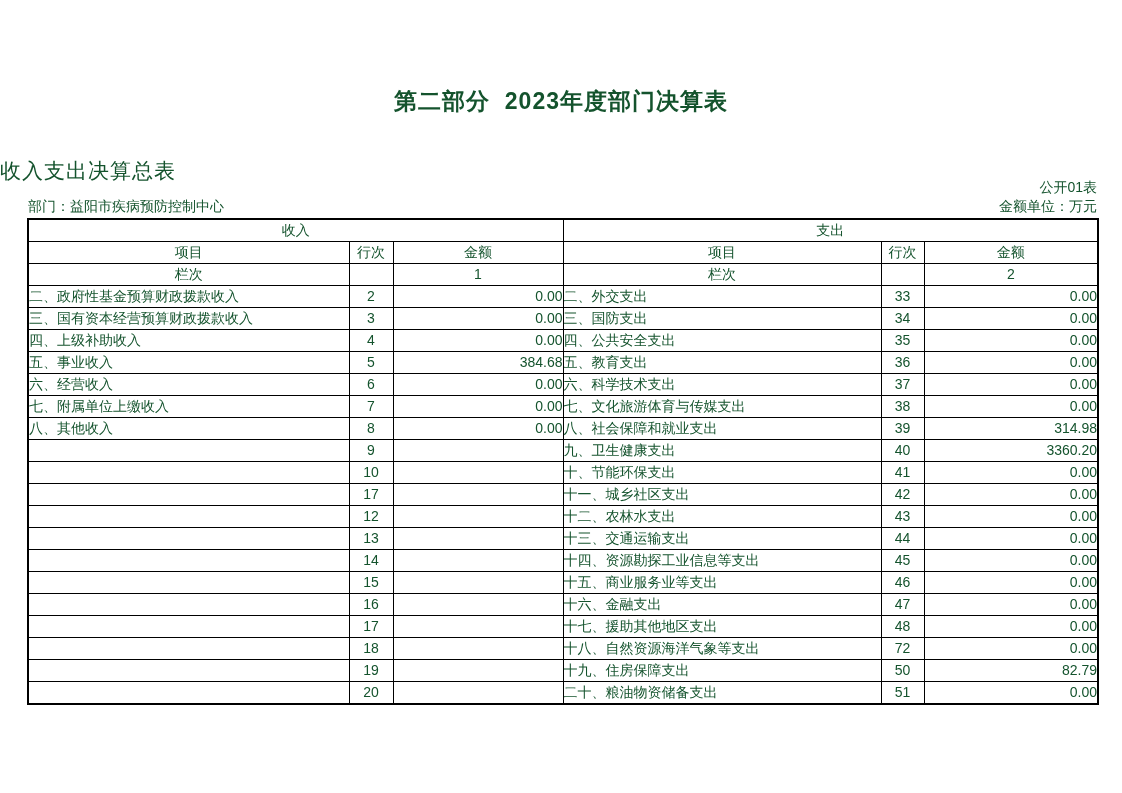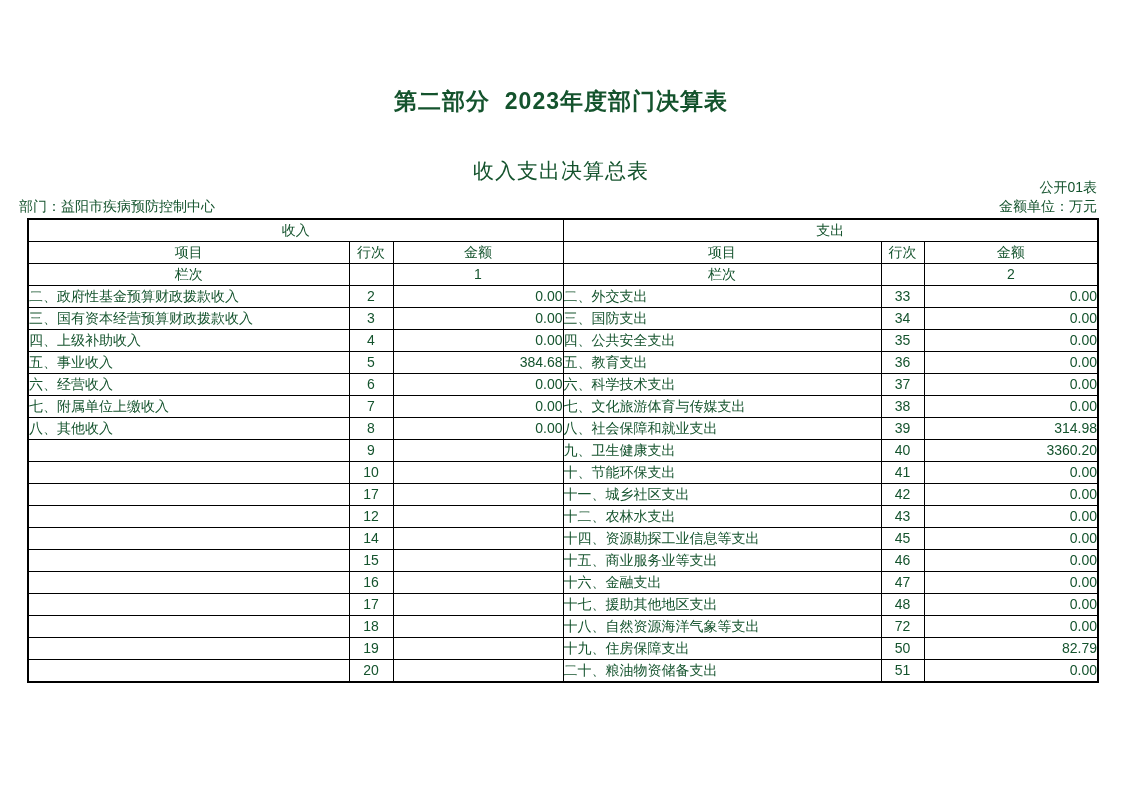--- a/index.html
+++ b/index.html
@@ -12,29 +12,29 @@
     overflow:hidden;
     margin:0 auto;
   }
   .title {
     position:absolute; top:86px; left:0; width:100%;
     text-align:center; font-size:23px; font-weight:bold;
     letter-spacing:1px; white-space:pre;
   }
   .subtitle {
     position:absolute; top:157px; left:0; width:100%;
-    text-align:center; font-size:21px; font-weight:normal;
+    text-align:left; font-size:21px; font-weight:normal;
     letter-spacing:1px;
   }
   .table-code {
     position:absolute; top:179px; right:25px;
     font-size:14px;
   }
   .meta-line {
-    position:absolute; top:198px; left:19px; right:25px;
+    position:absolute; top:198px; left:28px; right:25px;
     display:flex; justify-content:space-between;
     font-size:14px;
   }
   table.summary {
     position:absolute; top:218px; left:27px;
     width:1070px;
     border-collapse:collapse; table-layout:fixed;padding-left:12px;
   }
   table.summary td, table.summary th {
     border:1px solid #000;
@@ -193,20 +193,28 @@
 
     <tr>
       <td class="item"></td>
       <td class="line">12</td>
       <td class="amount"></td>
       <td class="item">十二、农林水支出</td>
       <td class="line">43</td>
       <td class="amount">0.00</td>
     </tr>
 
+    <tr>
+      <td class="item"></td>
+      <td class="line">13</td>
+      <td class="amount"></td>
+      <td class="item">十三、交通运输支出</td>
+      <td class="line">44</td>
+      <td class="amount">0.00</td>
+    </tr>
 
     <tr>
       <td class="item"></td>
       <td class="line">14</td>
       <td class="amount"></td>
       <td class="item">十四、资源勘探工业信息等支出</td>
       <td class="line">45</td>
       <td class="amount">0.00</td>
     </tr>
 

